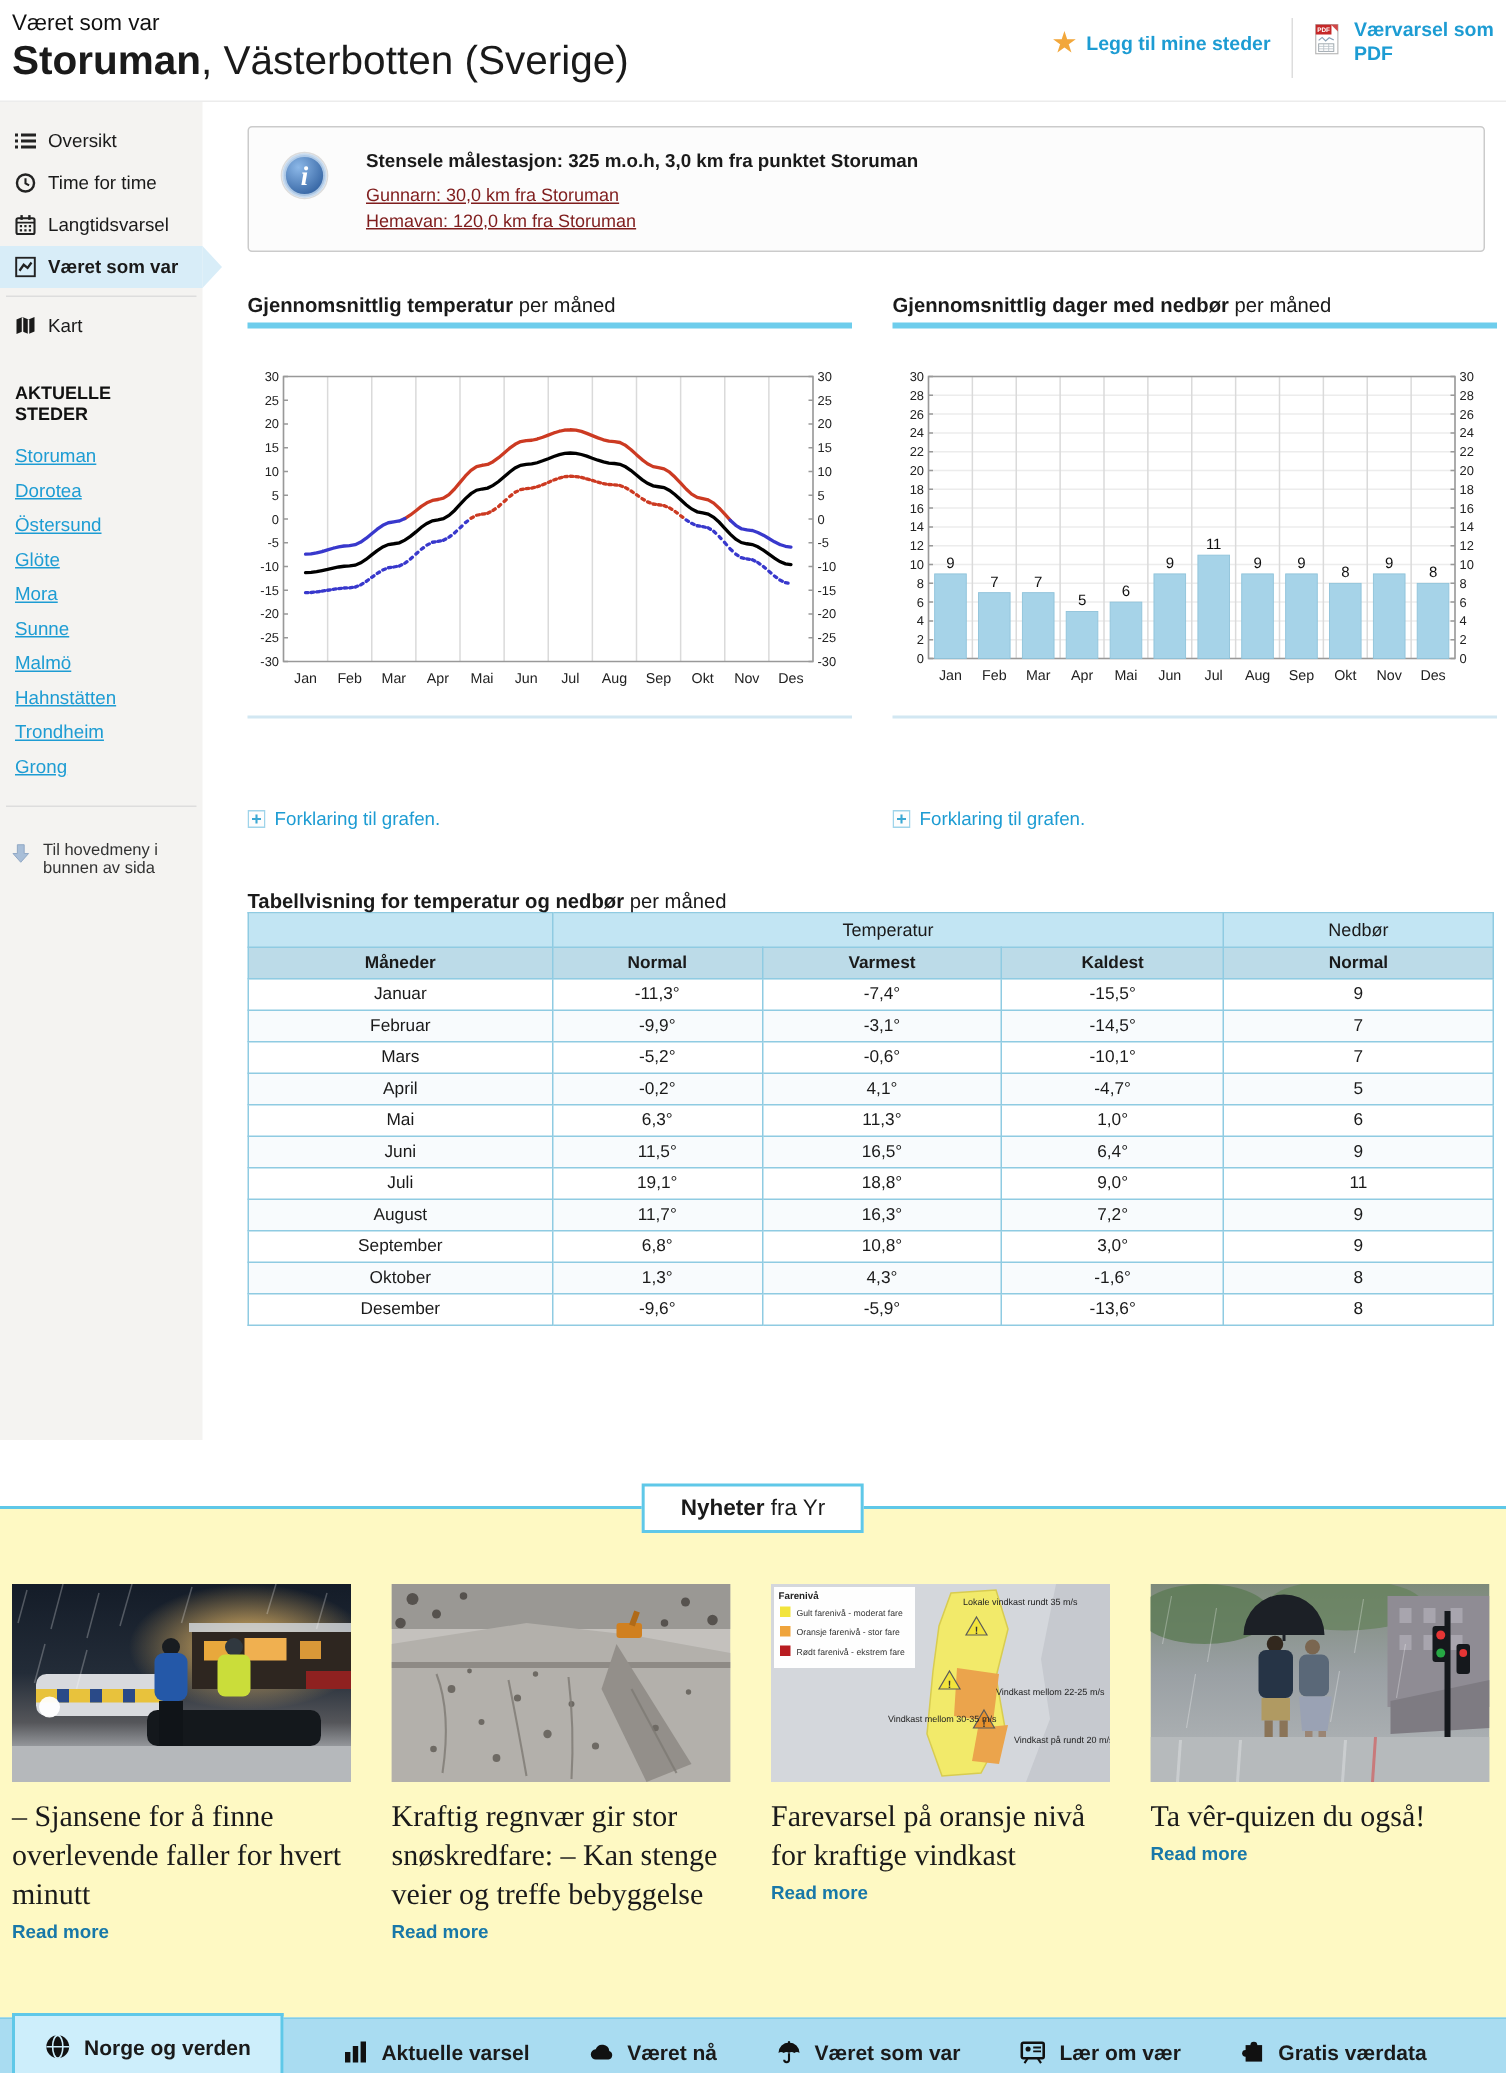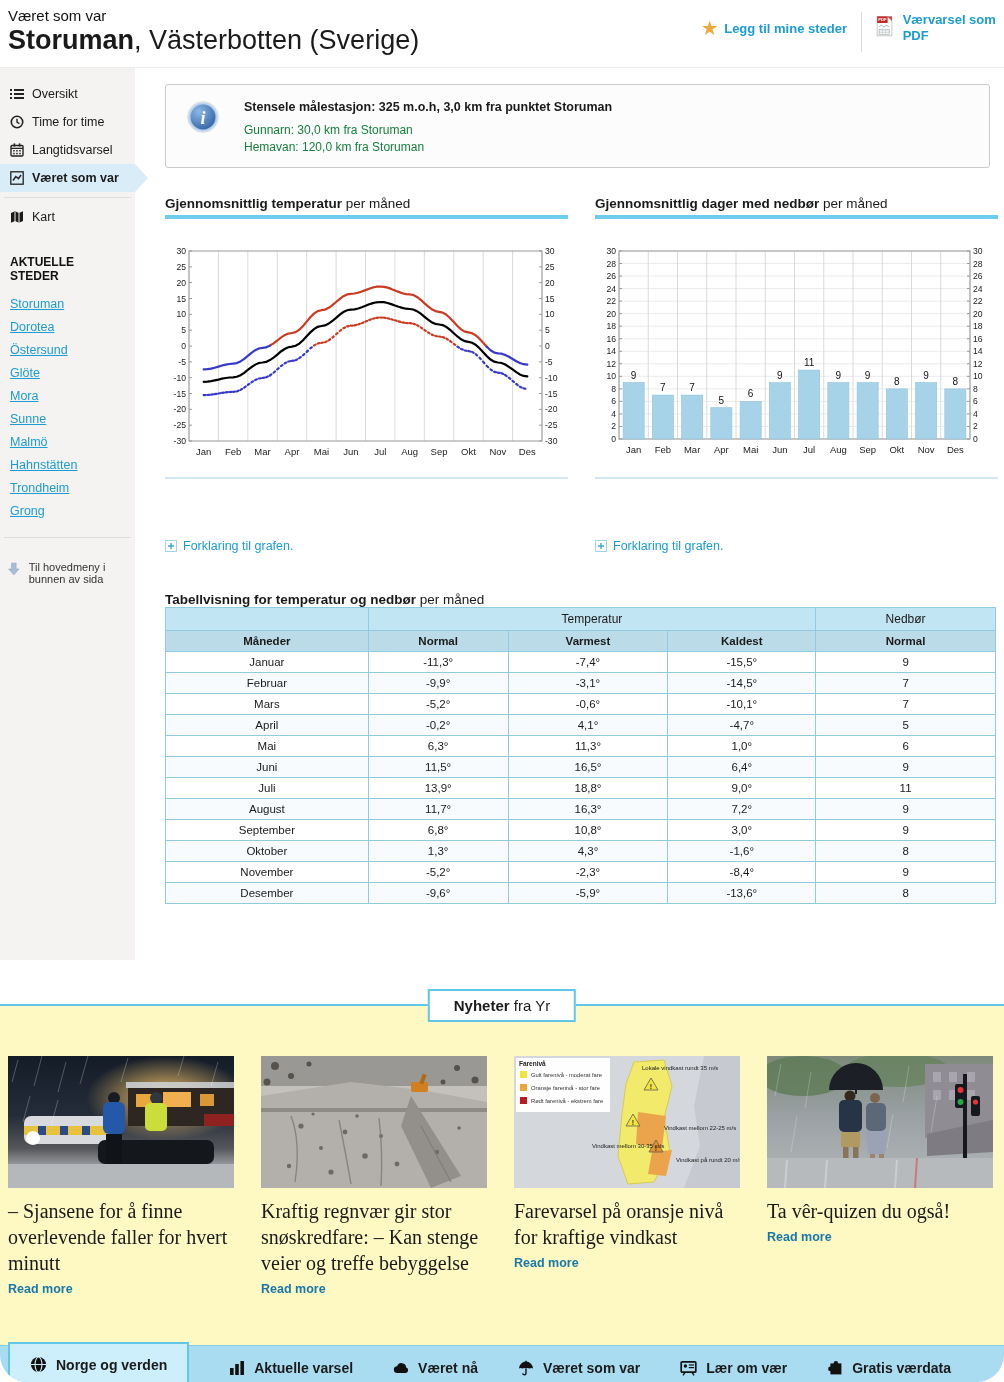--- a/index.html
+++ b/index.html
@@ -1,17 +1,17 @@
 <!DOCTYPE html>
 <html lang="no"><head>
 <meta charset="utf-8">
 <style>
   * { margin:0; padding:0; box-sizing:border-box; }
   body { background:#ffffff; font-family:"Liberation Sans", sans-serif; color:#1a1a1a; }
-  .page { width:1004px; height:1382px; overflow:hidden; background:#fff; position:relative; margin:0 auto;border-radius:27px; }
+  .page { width:1004px; height:1382px; overflow:hidden; background:#fff; position:relative; margin:0 auto; }
 
   
   .header { height:68px; position:relative; padding:7px 0 0 8px; border-bottom:1px solid #ececec; }
   .supertitle { font-size:15px; color:#111; }
   .main-title { font-size:27px; margin-top:1px; font-weight:normal; }
   .main-title b { font-weight:bold; }
   .util { position:absolute; top:12px; right:6px; display:flex; align-items:flex-start; }
   .util a { color:#1d9cd3; font-weight:bold; font-size:13px; text-decoration:none; cursor:pointer; }
   .add-places { display:flex; align-items:center; gap:7px; margin-top:8px; }
   .star { color:#f2a73b; font-size:17px; line-height:17px; }
@@ -31,21 +31,21 @@
   .side-divider { height:1px; background:#ddd; margin:5px 4px; }
   .side-heading { font-weight:bold; font-size:12px; padding:24px 10px 10px; color:#111; }
   .side-link { display:block; padding:4px 10px 5px; color:#1d9cd3; text-decoration:underline; cursor:pointer; }
   .side-bottom { display:flex; gap:9px; padding:16px 6px 0 8px; font-size:11px; color:#333; align-items:flex-start; cursor:pointer; }
   .side-bottom span { padding-top:2px; }
 
   
   .info-box { margin:16px 14px 0 0; border:1px solid #cbcbcb; border-radius:3px; background:#fcfcfc;
               padding:15px 14px 13px 20px; display:flex; gap:24px; min-height:78px; }
   .info-title { font-weight:bold; font-size:12.5px; margin-bottom:9px; }
-  .info-link { display:block; color:#15803d; font-size:12px; margin-top:3px; cursor:pointer; }
+  .info-link { display:block; color:#7f1d1d; font-size:12px; text-decoration:underline; margin-top:3px; cursor:pointer; }
 
   
   .charts-row { margin-top:28px; display:flex; gap:27px; }
   .chart-block { width:403px; }
   .chart-title { font-size:13.5px; font-weight:normal; }
   .chart-title b { font-weight:bold; }
   .title-underline { height:4px; background:#6ecdec; margin-top:4px; }
   svg.chart { margin-top:22px; display:block; font-family:"Liberation Sans", sans-serif; }
   .chart-bottom-line { height:2px; background:#d2e7f2; margin-top:8px; }
   .explain { margin-top:60px; display:inline-flex; gap:6px; align-items:center; color:#1d9cd3; font-size:12.5px; text-decoration:none; cursor:pointer; }
@@ -520,21 +520,21 @@
               </tr>
             <tr>
                 <td>Juni</td>
                 <td>11,5°</td>
                 <td>16,5°</td>
                 <td>6,4°</td>
                 <td>9</td>
               </tr>
             <tr>
                 <td>Juli</td>
-                <td>13,9°</td>
+                <td>19,1°</td>
                 <td>18,8°</td>
                 <td>9,0°</td>
                 <td>11</td>
               </tr>
             <tr>
                 <td>August</td>
                 <td>11,7°</td>
                 <td>16,3°</td>
                 <td>7,2°</td>
                 <td>9</td>
@@ -545,27 +545,20 @@
                 <td>10,8°</td>
                 <td>3,0°</td>
                 <td>9</td>
               </tr>
             <tr>
                 <td>Oktober</td>
                 <td>1,3°</td>
                 <td>4,3°</td>
                 <td>-1,6°</td>
                 <td>8</td>
-              </tr>
-            <tr>
-                <td>November</td>
-                <td>-5,2°</td>
-                <td>-2,3°</td>
-                <td>-8,4°</td>
-                <td>9</td>
               </tr>
             <tr>
                 <td>Desember</td>
                 <td>-9,6°</td>
                 <td>-5,9°</td>
                 <td>-13,6°</td>
                 <td>8</td>
               </tr>
           </tbody>
         </table>

